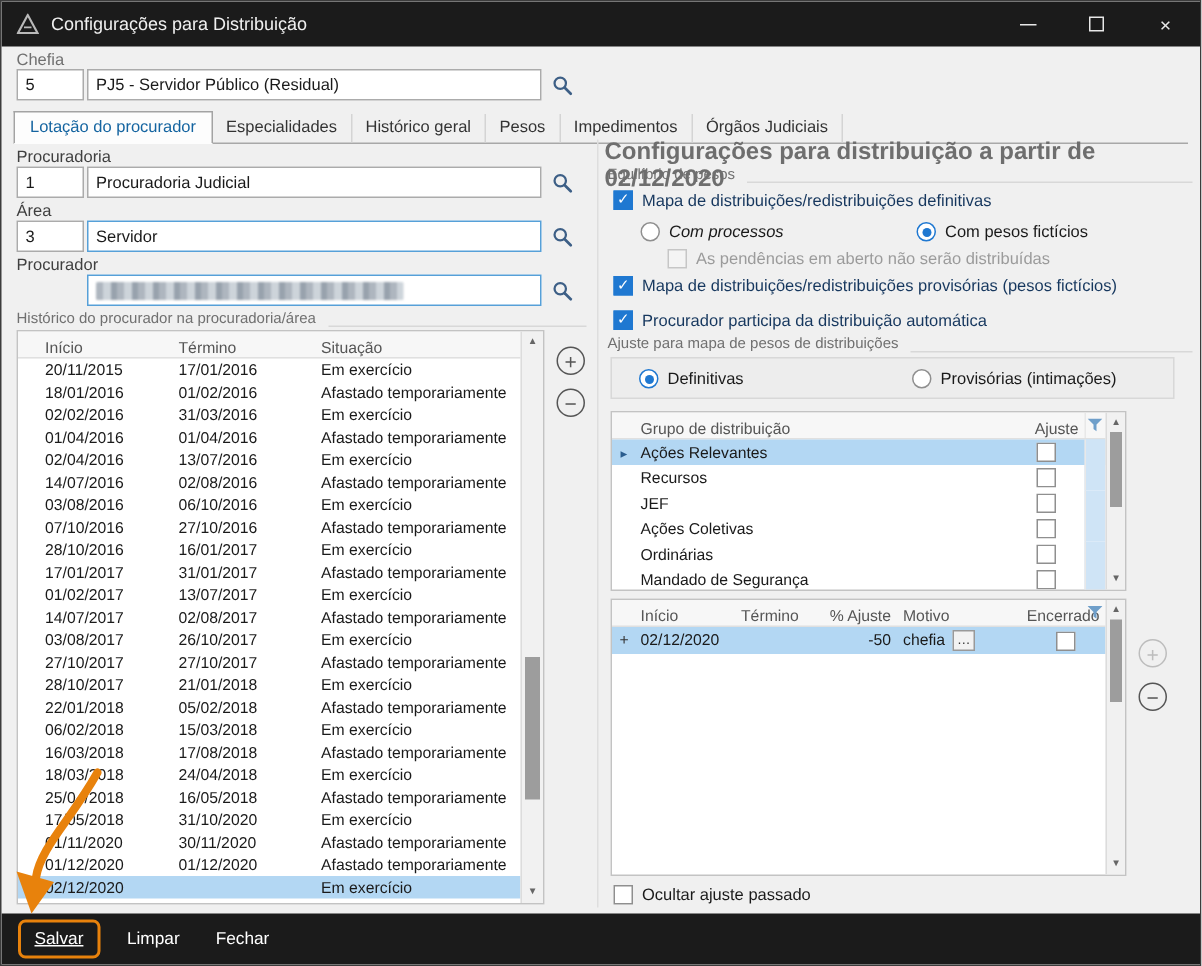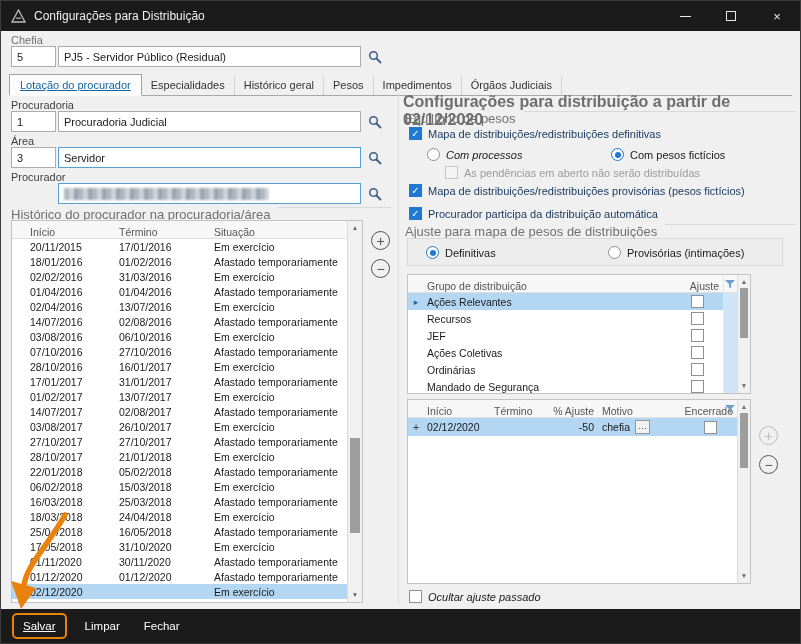--- a/index.html
+++ b/index.html
@@ -29,21 +29,21 @@
     background: var(--titlebar, #1b1b1b); display: flex; align-items: center; padding-left: 11px;
   }
   .footer-btn { background: transparent; border: none; color: #ffffff; font-size: 11.5px; font-family: inherit; padding: 4px 6px; }
   .salvar-wrap { display: inline-block; border: 2.5px solid var(--annotation, #e8820c); border-radius: 5px; padding: 1px 3px; }
   .salvar-label { text-decoration: underline; }
   .footer-btn + .footer-btn, .salvar-wrap + .footer-btn { margin-left: 12px; }
 
   
   .content { position: absolute; top: 30px; left: 0; right: 0; bottom: 34px; overflow: hidden; }
   .lbl { position: absolute; font-size: 11px; color: #3f3f3f; white-space: nowrap; }
-  .group-lbl { position: absolute; display: flex; align-items: flex-start; font-size: 13px; color: #707070; white-space: nowrap; }
+  .group-lbl { position: absolute; display: flex; align-items: flex-end; font-size: 10px; color: #707070; white-space: nowrap; }
   .group-lbl::after { content: ""; flex: 1; margin-left: 8px; height: 1px; background: #d8d8d8; }
 
   .field {
     position: absolute; height: 21px; background: #fff; border: 1px solid #ababab;
     display: flex; align-items: center; padding: 0 5px; font-size: 11px; color: #1a1a1a;
     white-space: nowrap; overflow: hidden;
   }
   .field.blue { border-color: #56a0d8; }
   .search-btn { position: absolute; width: 22px; height: 21px; display: flex; align-items: center; justify-content: center; }
   .redacted {
@@ -52,21 +52,21 @@
     filter: blur(0.8px);
   }
 
   
   .tabstrip { position: absolute; left: 8px; right: 8px; top: 42px; height: 23px; display: flex; align-items: flex-end; border-bottom: 1px solid #a8a8a8; }
   .tab { padding: 3px 9px 4px; font-size: 11px; color: #333; border-right: 1px solid #d4d4d4; }
   .tab.active {
     background: #fdfdfd; border: 1px solid #a3a3a3; border-bottom: 1px solid #fdfdfd;
     color: #1464a0; margin-bottom: -1px; padding: 4px 10px 4px;
   }
-  .tab.active .tab-lbl { text-decoration: underline; }
+  .tab.active .tab-lbl { }
 
   
   .dtable { position: absolute; background: #fff; border: 1px solid #c3c3c3; overflow: hidden; font-size: 10.5px; }
   .thead { display: flex; align-items: flex-end; height: 18px; background: #f7f7f7; border-bottom: 1px solid #e0e0e0; color: #555; }
   .trow { display: flex; align-items: center; }
   .trow.selected { background: var(--selection, #b3d7f3); }
   .c { overflow: hidden; white-space: nowrap; }
 
   .vscroll { position: absolute; top: 0; right: 0; bottom: 0; background: #f1f1f1; border-left: 1px solid #dcdcdc; }
   .sarr { position: absolute; left: 0; right: 0; text-align: center; font-size: 6.5px; color: #666; height: 12px; line-height: 12px; }
@@ -351,21 +351,21 @@
           <div class="trow">
             <span class="c hc-g"></span>
             <span class="c hc-i">06/02/2018</span>
             <span class="c hc-t">15/03/2018</span>
             <span class="c hc-s">Em exercício</span>
           </div>
 
           <div class="trow">
             <span class="c hc-g"></span>
             <span class="c hc-i">16/03/2018</span>
-            <span class="c hc-t">25/03/2018</span>
+            <span class="c hc-t">17/08/2018</span>
             <span class="c hc-s">Afastado temporariamente</span>
           </div>
 
           <div class="trow">
             <span class="c hc-g"></span>
             <span class="c hc-i">18/03/2018</span>
             <span class="c hc-t">24/04/2018</span>
             <span class="c hc-s">Em exercício</span>
           </div>
 
@@ -586,21 +586,21 @@
       </div>
     </div>
 
     <button class="nav-btn disabled" style="left:758px; top:395px;">
         <span>+</span>
       </button>
     <button class="nav-btn" style="left:758px; top:424px;">
         <span>−</span>
       </button>
 
-    <div class="cb" style="left:408px; top:559px;font-style:italic;">
+    <div class="cb" style="left:408px; top:559px;">
       <span class="box"></span>
       <span class="cb-lbl">Ocultar ajuste passado</span>
     </div>
 
   </div>
 
   <div class="footer">
     <span class="salvar-wrap">
       <button class="footer-btn"><span class="salvar-label">Salvar</span></button>
     </span>

